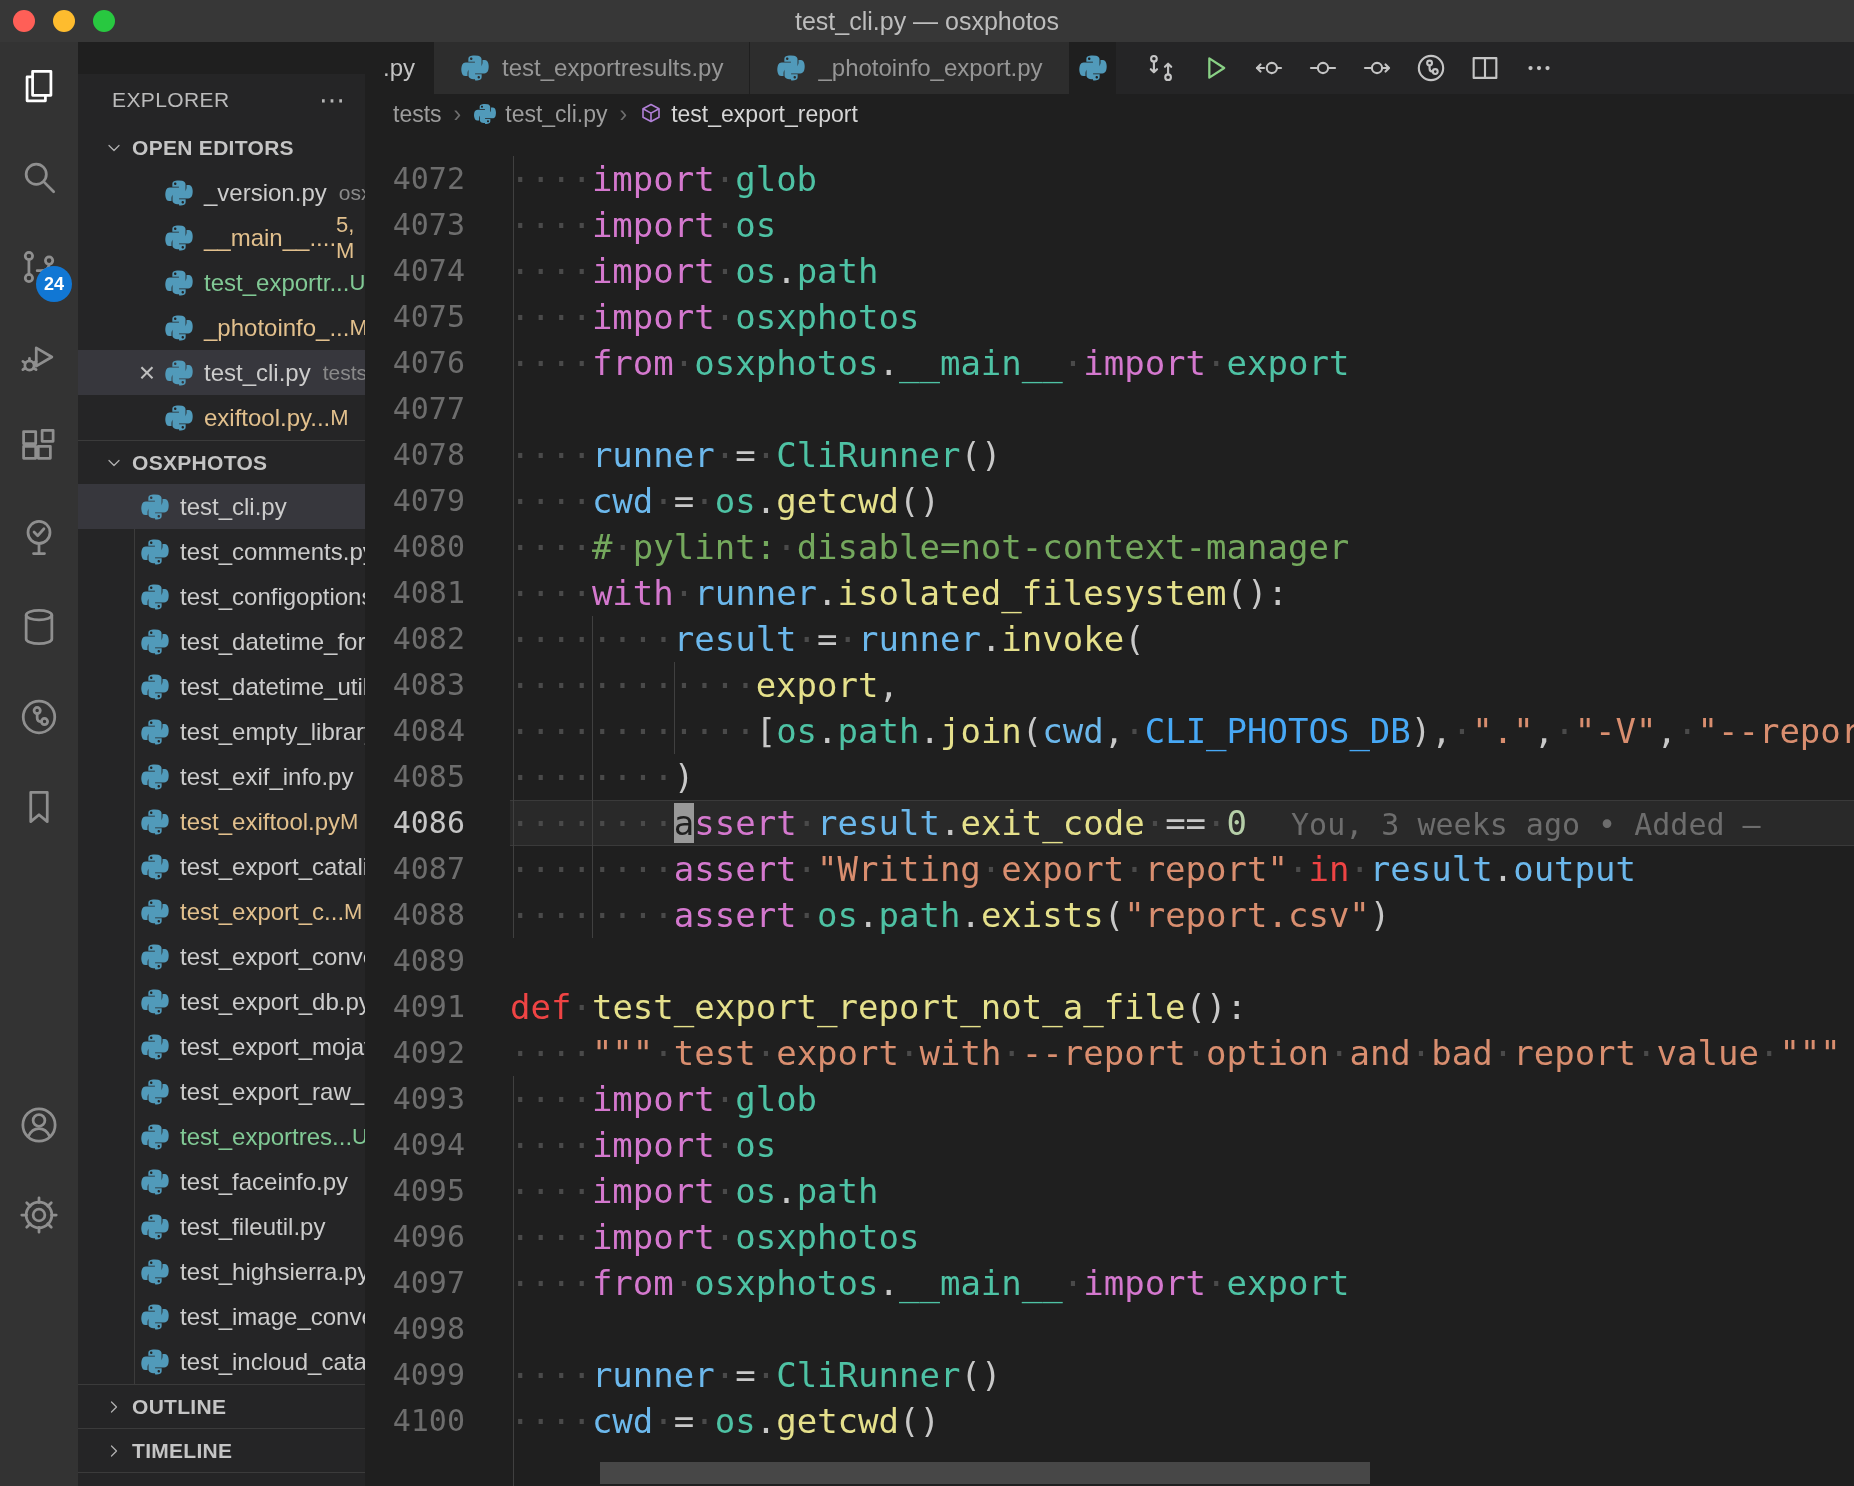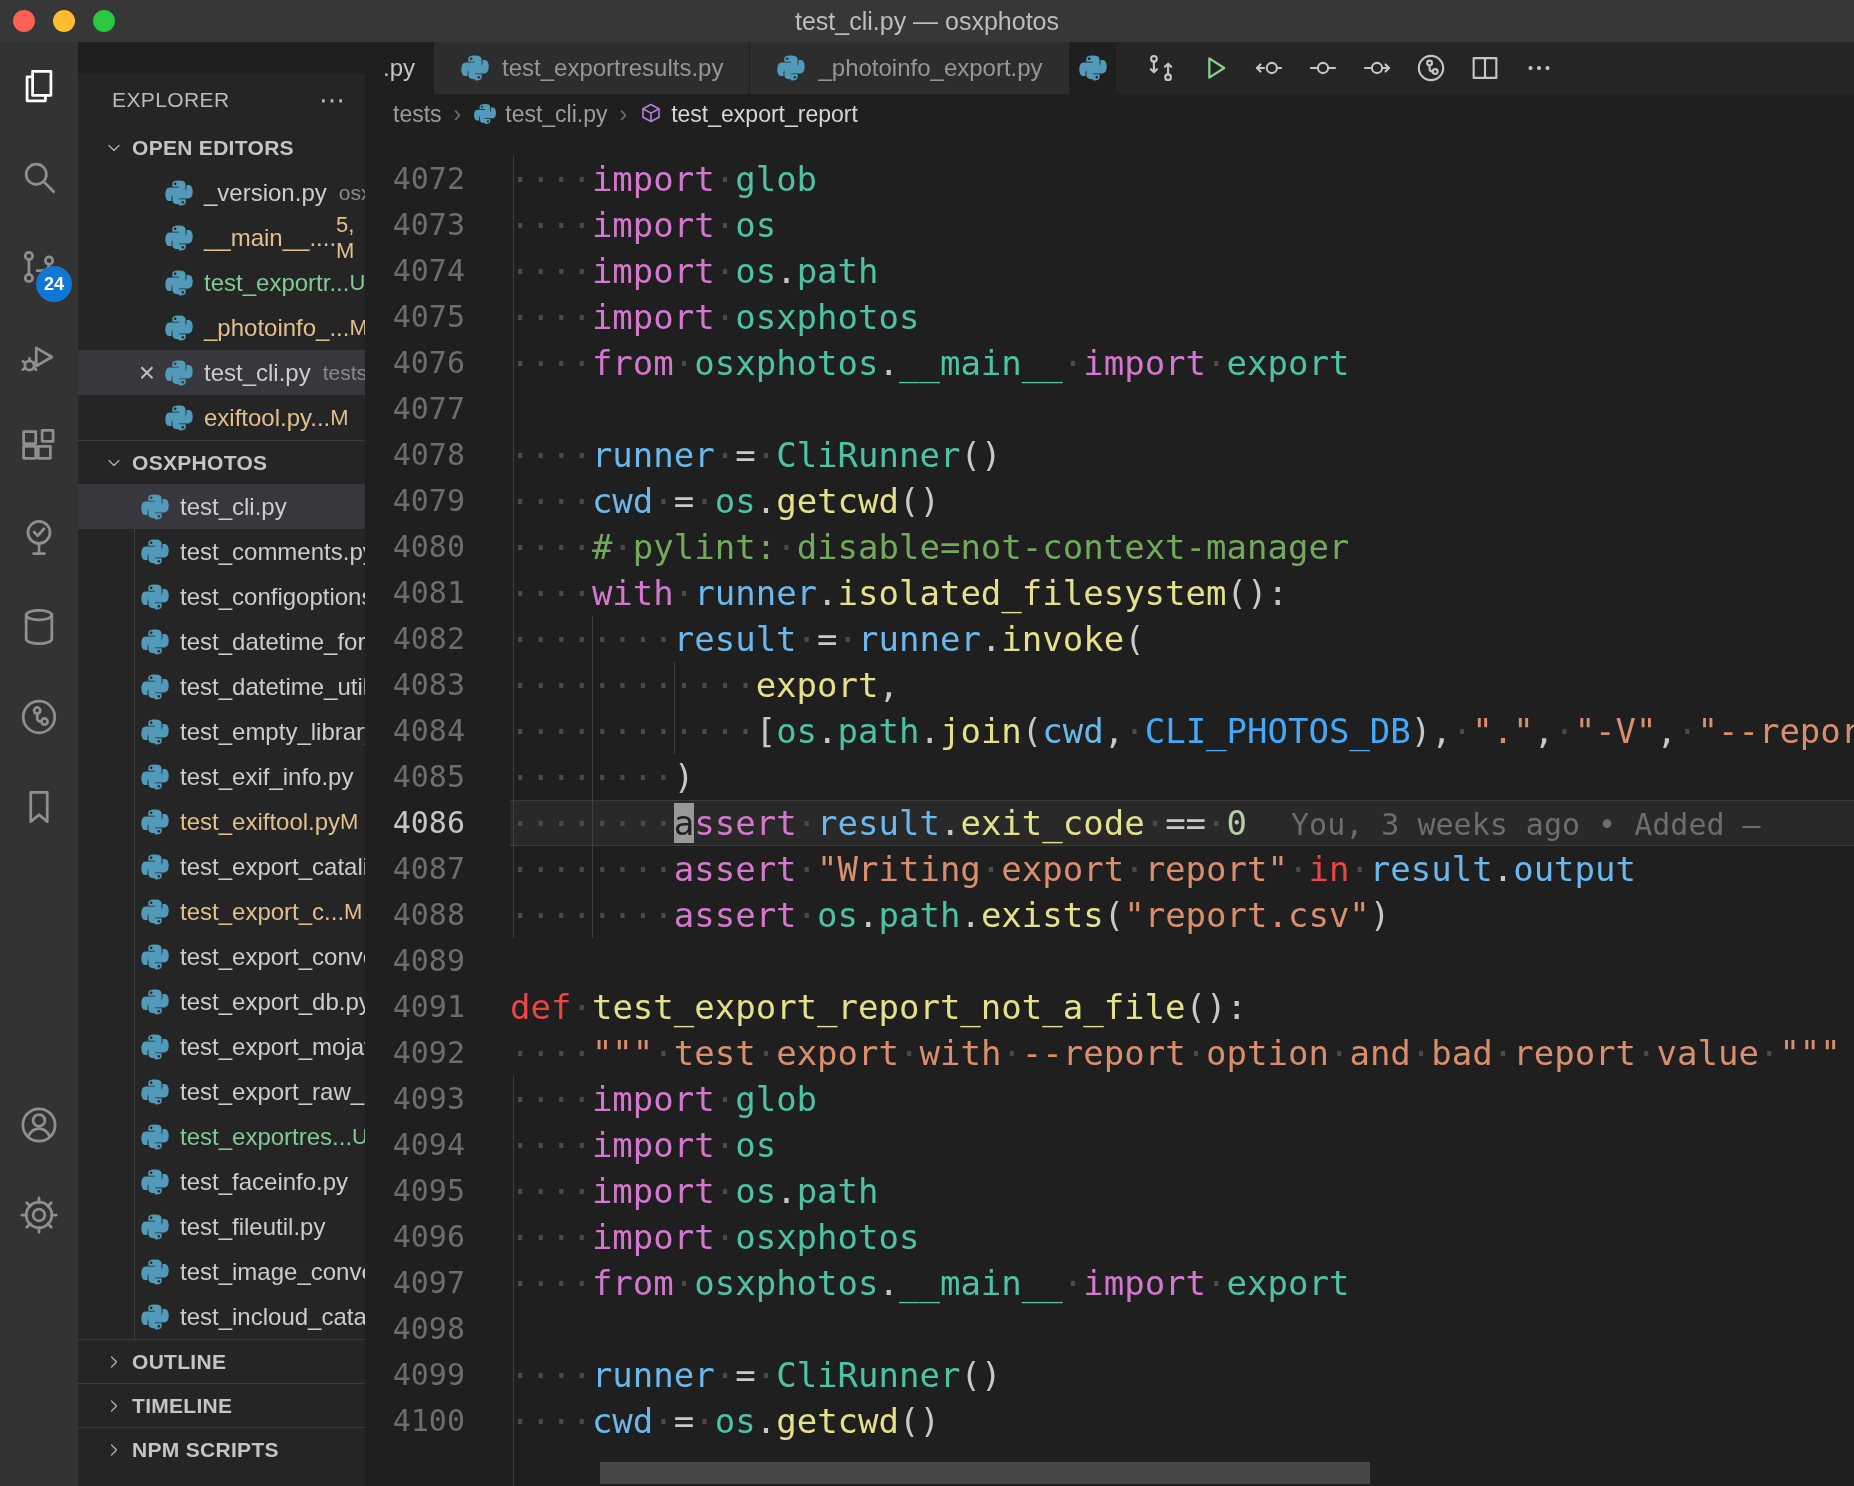--- a/index.html
+++ b/index.html
@@ -463,20 +463,29 @@
             <span class="flabel c-plain">test_faceinfo.py</span>
           </div>
           <div class="side-row pr-row">
             <span class="icon file-ico">
               <svg viewBox="0 0 24 24" fill="#519aba">
                 <path d="M11.84 2c-.9 0-1.77.08-2.53.22-2.24.4-2.64 1.22-2.64 2.75v2.02h5.28v.67H4.7c-1.53 0-2.88.92-3.3 2.68-.48 2.01-.5 3.27 0 5.37.37 1.56 1.27 2.68 2.8 2.68h1.82v-2.42c0-1.75 1.51-3.29 3.3-3.29h5.27c1.47 0 2.64-1.21 2.64-2.68V4.97c0-1.43-1.21-2.5-2.64-2.75A16.4 16.4 0 0 0 11.84 2zm-2.86 1.63c.55 0 .99.45.99 1 0 .56-.44 1-.99 1a1 1 0 0 1-.99-1c0-.55.44-1 .99-1z"></path>
                 <path d="M12.16 22c.9 0 1.77-.08 2.53-.22 2.24-.4 2.64-1.22 2.64-2.75v-2.02h-5.28v-.67h7.25c1.53 0 2.88-.92 3.3-2.68.48-2.01.5-3.27 0-5.37-.37-1.56-1.27-2.68-2.8-2.68h-1.82v2.42c0 1.75-1.51 3.29-3.3 3.29H9.41c-1.47 0-2.64 1.21-2.64 2.68v4.03c0 1.43 1.21 2.5 2.64 2.75.76.14 1.63.22 2.53.22zm2.86-1.63c-.55 0-.99-.45-.99-1 0-.56.44-1 .99-1a1 1 0 0 1 .99 1c0 .55-.44 1-.99 1z"></path>
               </svg>
             </span>
             <span class="flabel c-plain">test_fileutil.py</span>
+          </div>
+          <div class="side-row pr-row">
+            <span class="icon file-ico">
+              <svg viewBox="0 0 24 24" fill="#519aba">
+                <path d="M11.84 2c-.9 0-1.77.08-2.53.22-2.24.4-2.64 1.22-2.64 2.75v2.02h5.28v.67H4.7c-1.53 0-2.88.92-3.3 2.68-.48 2.01-.5 3.27 0 5.37.37 1.56 1.27 2.68 2.8 2.68h1.82v-2.42c0-1.75 1.51-3.29 3.3-3.29h5.27c1.47 0 2.64-1.21 2.64-2.68V4.97c0-1.43-1.21-2.5-2.64-2.75A16.4 16.4 0 0 0 11.84 2zm-2.86 1.63c.55 0 .99.45.99 1 0 .56-.44 1-.99 1a1 1 0 0 1-.99-1c0-.55.44-1 .99-1z"></path>
+                <path d="M12.16 22c.9 0 1.77-.08 2.53-.22 2.24-.4 2.64-1.22 2.64-2.75v-2.02h-5.28v-.67h7.25c1.53 0 2.88-.92 3.3-2.68.48-2.01.5-3.27 0-5.37-.37-1.56-1.27-2.68-2.8-2.68h-1.82v2.42c0 1.75-1.51 3.29-3.3 3.29H9.41c-1.47 0-2.64 1.21-2.64 2.68v4.03c0 1.43 1.21 2.5 2.64 2.75.76.14 1.63.22 2.53.22zm2.86-1.63c-.55 0-.99-.45-.99-1 0-.56.44-1 .99-1a1 1 0 0 1 .99 1c0 .55-.44 1-.99 1z"></path>
+              </svg>
+            </span>
+            <span class="flabel c-plain">test_highsierra.py</span>
           </div>
           <div class="side-row pr-row">
             <span class="icon file-ico">
               <svg viewBox="0 0 24 24" fill="#519aba">
                 <path d="M11.84 2c-.9 0-1.77.08-2.53.22-2.24.4-2.64 1.22-2.64 2.75v2.02h5.28v.67H4.7c-1.53 0-2.88.92-3.3 2.68-.48 2.01-.5 3.27 0 5.37.37 1.56 1.27 2.68 2.8 2.68h1.82v-2.42c0-1.75 1.51-3.29 3.3-3.29h5.27c1.47 0 2.64-1.21 2.64-2.68V4.97c0-1.43-1.21-2.5-2.64-2.75A16.4 16.4 0 0 0 11.84 2zm-2.86 1.63c.55 0 .99.45.99 1 0 .56-.44 1-.99 1a1 1 0 0 1-.99-1c0-.55.44-1 .99-1z"></path>
                 <path d="M12.16 22c.9 0 1.77-.08 2.53-.22 2.24-.4 2.64-1.22 2.64-2.75v-2.02h-5.28v-.67h7.25c1.53 0 2.88-.92 3.3-2.68.48-2.01.5-3.27 0-5.37-.37-1.56-1.27-2.68-2.8-2.68h-1.82v2.42c0 1.75-1.51 3.29-3.3 3.29H9.41c-1.47 0-2.64 1.21-2.64 2.68v4.03c0 1.43 1.21 2.5 2.64 2.75.76.14 1.63.22 2.53.22zm2.86-1.63c-.55 0-.99-.45-.99-1 0-.56.44-1 .99-1a1 1 0 0 1 .99 1c0 .55-.44 1-.99 1z"></path>
               </svg>
             </span>
             <span class="flabel c-plain">test_image_convert...</span>
           </div>

